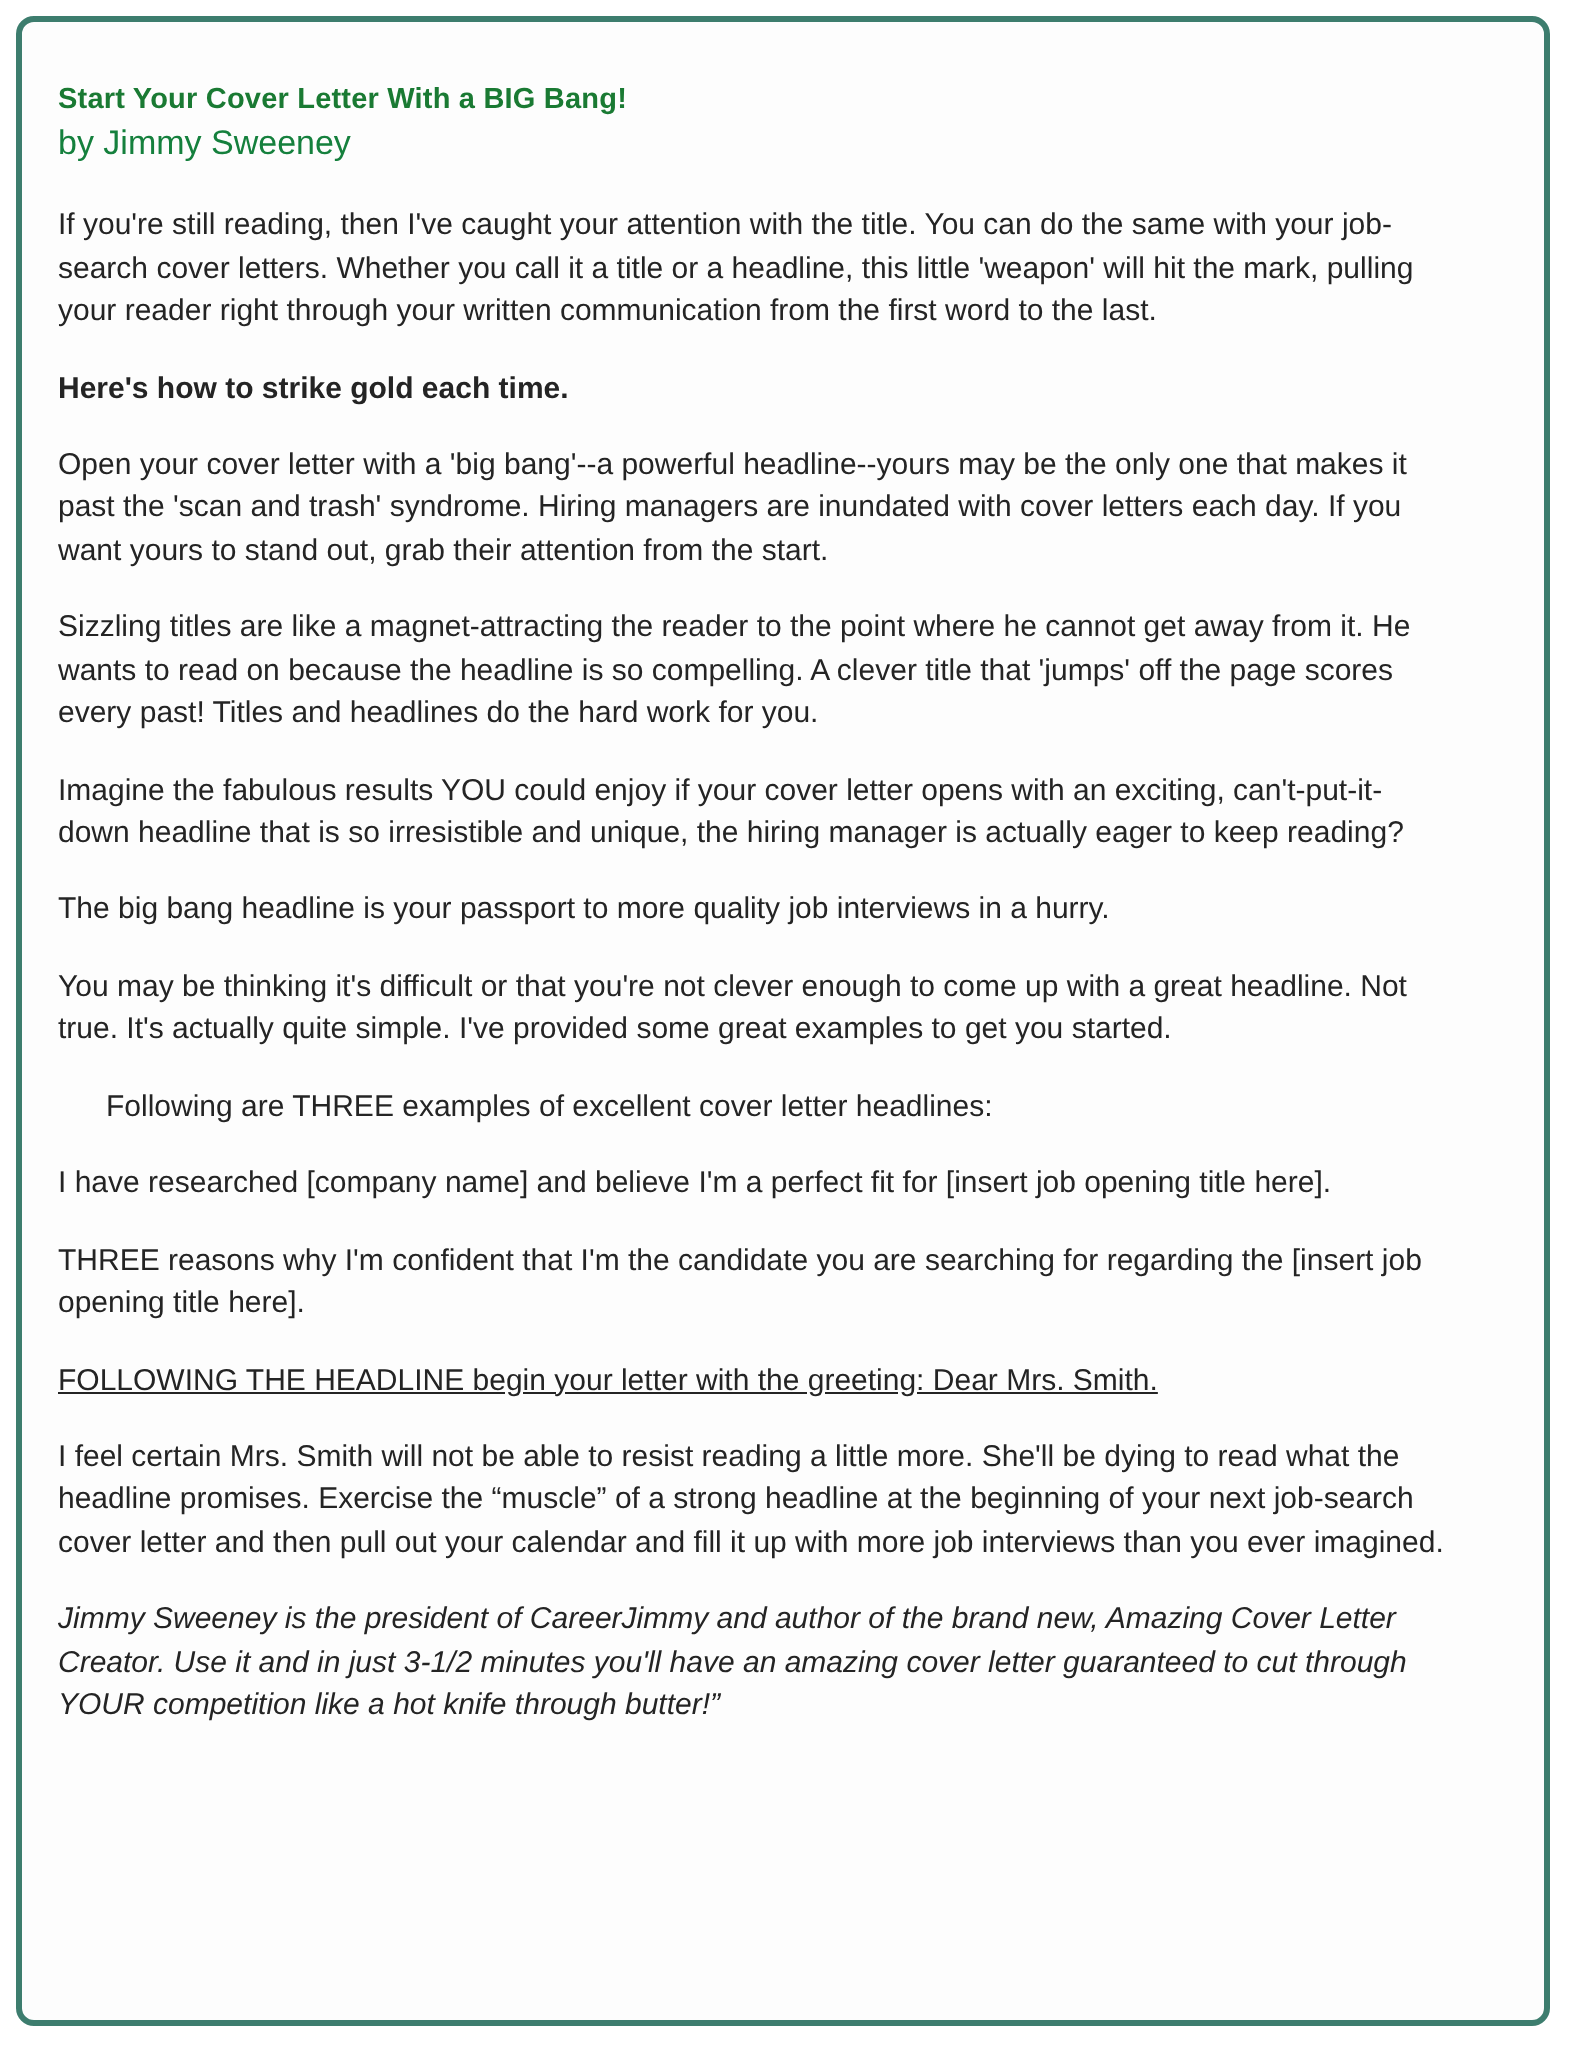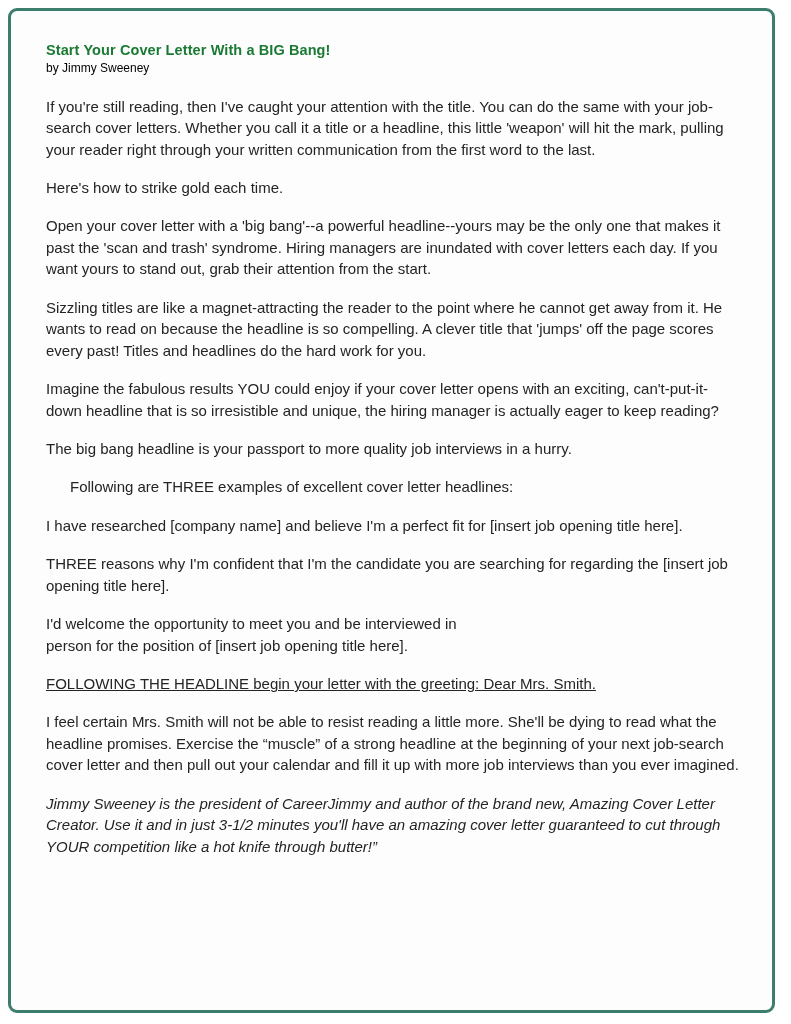--- a/index.html
+++ b/index.html
@@ -34,39 +34,39 @@
     height: 1005px;
     border: 3px solid #3d7d6e;
     border-radius: 9px;
     background: #fdfdfd;
     box-sizing: border-box;
     pointer-events: none;
   }
 
   .content {
     position: absolute;
-    left: 46px;
+    left: 29px;
     top: 41px;
     width: 696px;
   }
 
   .doc-title {
     margin: 0;
     font-size: 14.5px;
     font-weight: bold;
     color: #1a7a33;
     letter-spacing: 0.1px;
     line-height: 1.25;
   }
 
   .doc-byline {
     margin: 2px 0 0 0;
-    font-size: 12px;
+    font-size: 17px;
     font-weight: normal;
-    color: #000000;
+    color: #15803d;
     line-height: 1.3;
   }
 
   .body-block {
     margin-top: 19px;
   }
 
   .para {
     margin: 0 0 17px 0;
     font-size: 15px;
@@ -95,32 +95,29 @@
   <div class="page-frame" style="border-color: rgb(61, 125, 110); background: rgb(253, 253, 253);"></div>
 
   <div class="content">
 
     <h1 class="doc-title" style="color: rgb(26, 122, 51);">Start Your Cover Letter With a BIG Bang!</h1>
 
     <p class="doc-byline">by Jimmy Sweeney</p>
 
     <div class="body-block">
         <p class="para" style="color: rgb(36, 36, 36);">If you're still reading, then I've caught your attention with the title. You can do the same with your job-search cover letters. Whether you call it a title or a headline, this little 'weapon' will hit the mark, pulling your reader right through your written communication from the first word to the last.</p>
-        <p class="para" style="color: rgb(36, 36, 36);">Here's how to strike gold each time.</p>
+        <p class="para" style="color: rgb(36, 36, 36); font-weight: bold;">Here's how to strike gold each time.</p>
         <p class="para" style="color: rgb(36, 36, 36);">Open your cover letter with a 'big bang'--a powerful headline--yours may be the only one that makes it past the 'scan and trash' syndrome. Hiring managers are inundated with cover letters each day. If you want yours to stand out, grab their attention from the start.</p>
         <p class="para" style="color: rgb(36, 36, 36);">Sizzling titles are like a magnet-attracting the reader to the point where he cannot get away from it. He wants to read on because the headline is so compelling. A clever title that 'jumps' off the page scores every past! Titles and headlines do the hard work for you.</p>
         <p class="para" style="color: rgb(36, 36, 36);">Imagine the fabulous results YOU could enjoy if your cover letter opens with an exciting, can't-put-it-down headline that is so irresistible and unique, the hiring manager is actually eager to keep reading?</p>
         <p class="para" style="color: rgb(36, 36, 36);">The big bang headline is your passport to more quality job interviews in a hurry.</p>
+        <p class="para" style="color: rgb(36, 36, 36);">You may be thinking it's difficult or that you're not clever enough to come up with a great headline. Not true. It's actually quite simple. I've provided some great examples to get you started.</p>
         <p class="para" style="color: rgb(36, 36, 36); margin-left: 24px;">Following are THREE examples of excellent cover letter headlines:</p>
         <p class="para" style="color: rgb(36, 36, 36);">I have researched [company name] and believe I'm a perfect fit for [insert job opening title here].</p>
         <p class="para" style="color: rgb(36, 36, 36);">THREE reasons why I'm confident that I'm the candidate you are searching for regarding the [insert job opening title here].</p>
-        <p class="para" style="color: rgb(36, 36, 36);">
-          <span class="hard-break">I'd welcome the opportunity to meet you and be interviewed in</span>
-          <span class="hard-break">person for the position of [insert job opening title here].</span>
-        </p>
         <p class="para" style="color: rgb(36, 36, 36); text-decoration: underline;">FOLLOWING THE HEADLINE begin your letter with the greeting: Dear Mrs. Smith.</p>
         <p class="para" style="color: rgb(36, 36, 36);">I feel certain Mrs. Smith will not be able to resist reading a little more. She'll be dying to read what the headline promises. Exercise the “muscle” of a strong headline at the beginning of your next job-search cover letter and then pull out your calendar and fill it up with more job interviews than you ever imagined.</p>
         <p class="para italic" style="color: rgb(36, 36, 36); font-style: italic;">Jimmy Sweeney is the president of CareerJimmy and author of the brand new, Amazing Cover Letter Creator. Use it and in just 3-1/2 minutes you'll have an amazing cover letter guaranteed to cut through YOUR competition like a hot knife through butter!”</p>
       </div>
 
   </div>
 
 </div>
 
 </body></html>

